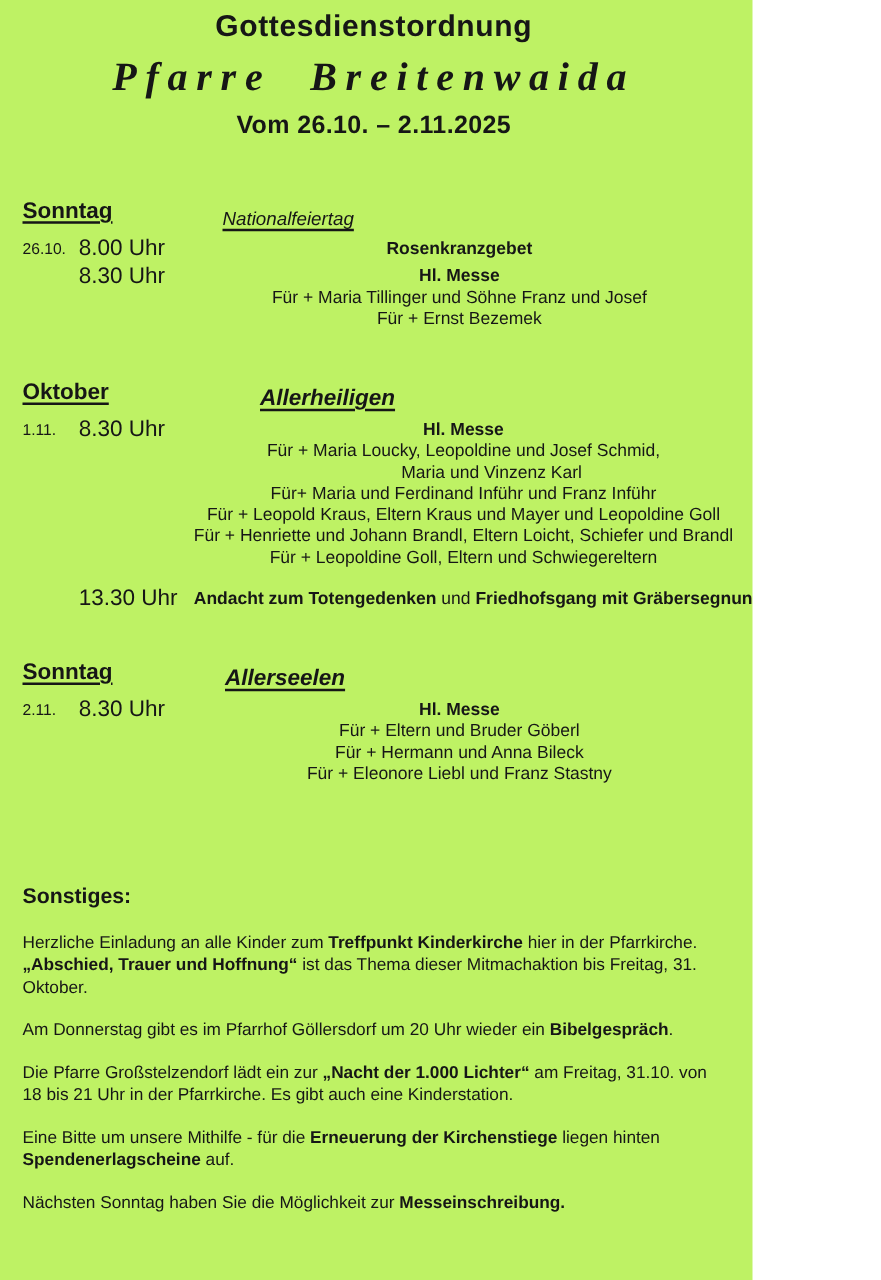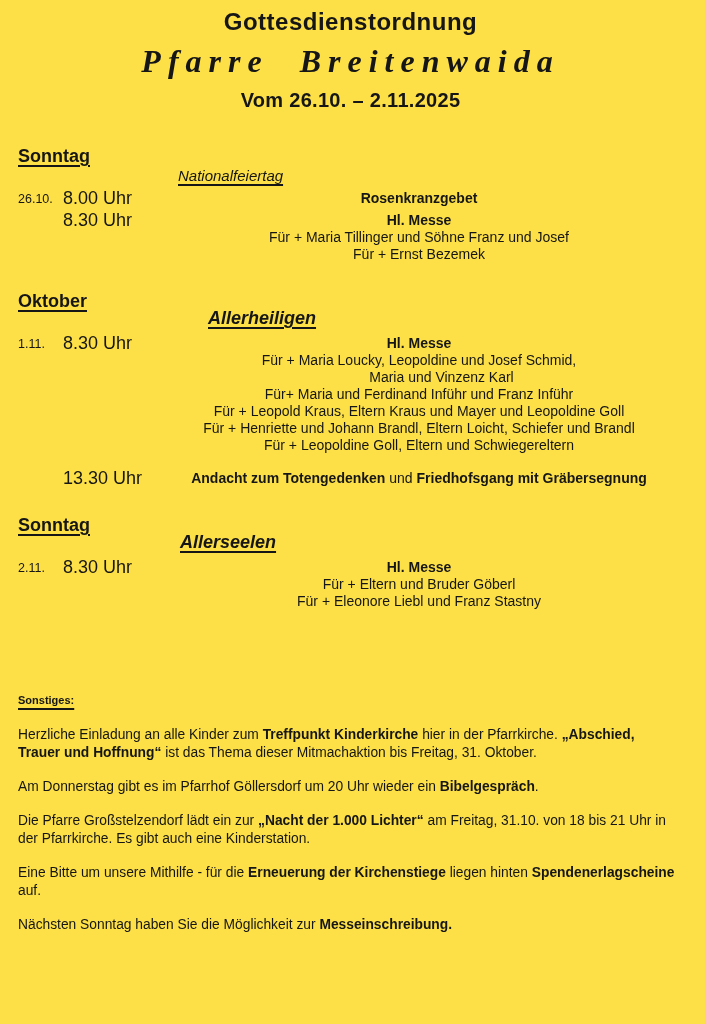--- a/index.html
+++ b/index.html
@@ -1,58 +1,58 @@
 <!DOCTYPE html>
 <html><head>
 <meta charset="utf-8">
 <style>
   html,body{margin:0;padding:0;background:#ffffff;}
   .page{
-    width:705px;height:1024px;box-sizing:border-box;
-    background:#fde047;color:#161616;
+    width:602px;height:1024px;box-sizing:border-box;
+    background:#bef264;color:#161616;
     padding:6px 22px 0 18px;
     font-family:"Liberation Sans",sans-serif;
     overflow:hidden;position:relative;
   }
   
   .doc-title{font-size:24px;font-weight:700;text-align:center;margin:2px 0 0;letter-spacing:.5px;}
   .parish-name{
     font-family:"Liberation Serif",serif;font-style:italic;font-weight:700;
     font-size:32px;letter-spacing:7px;word-spacing:16px;
     text-align:center;margin:7px 0 0;white-space:nowrap;
   }
   .date-range{font-size:20px;font-weight:700;text-align:center;margin:9px 0 0;letter-spacing:.3px;}
   
   #sections{margin-top:50px;}
   .sched-section + .sched-section{margin-top:44px;}
   .sec-head{position:relative;height:24px;margin-bottom:2px;}
   .day{
-    position:absolute;left:0;bottom:19px;font-size:18px;font-weight:700;
+    position:absolute;left:0;bottom:7px;font-size:18px;font-weight:700;
     text-decoration:underline;text-decoration-thickness:2px;text-underline-offset:3px;
   }
   .feast{
     position:absolute;bottom:2px;font-style:italic;
     text-decoration:underline;text-decoration-thickness:1.6px;text-underline-offset:3px;
   }
   .sched-section:nth-of-type(1) .feast{left:160px;font-size:15px;font-weight:400;}
   .sched-section:nth-of-type(2) .feast{left:190px;font-size:18px;font-weight:700;}
   .sched-section:nth-of-type(3) .feast{left:162px;font-size:18px;font-weight:700;}
   .entry{display:grid;grid-template-columns:45px 92px 1fr;align-items:start;margin-top:4px;}
   .entry.gap{margin-top:16px;}
   .date{font-size:12.5px;line-height:17px;padding-top:1px;}
   .time{font-size:18px;line-height:17px;}
   .desc{font-size:14px;text-align:center;}
   .line{line-height:17px;white-space:nowrap;}
   .line.indent{padding-left:45px;}
   .b{font-weight:700;}
   
   #notices{margin-top:80px;}
   .notices-heading{
-    font-size:11px;font-weight:700;display:inline-block;
-    text-decoration:underline;text-decoration-thickness:2px;text-underline-offset:4px;
+    font-size:17px;font-weight:700;display:inline-block;
+    text-decoration-thickness:2px;text-underline-offset:4px;
   }
   #paragraphs{margin-top:18px;}
   .para{font-size:13.8px;line-height:18px;margin:0 0 16px;max-width:662px;}
 </style>
 </head>
 <body>
 
 <div class="page">
   <header>
     <h1 class="doc-title">Gottesdienstordnung</h1>
@@ -114,20 +114,21 @@
           <div class="sec-head">
             <span class="day">Sonntag</span>
             <span class="feast">Allerseelen</span>
           </div>
           <div class="entry">
             <span class="date">2.11.</span>
             <span class="time">8.30 Uhr</span>
             <div class="desc">
               <div class="line"><span class="b">Hl. Messe</span></div>
               <div class="line"><span>Für + Eltern und Bruder Göberl</span></div>
+              <div class="line"><span>Für + Hermann und Anna Bileck</span></div>
               <div class="line"><span>Für + Eleonore Liebl und Franz Stastny</span></div>
             </div>
           </div>
         </section>
       </div>
 
     <section id="notices">
       <div class="notices-heading">Sonstiges:</div>
       <div id="paragraphs">
           <p class="para"><span>Herzliche Einladung an alle Kinder zum </span><span class="b">Treffpunkt Kinderkirche</span><span> hier in der Pfarrkirche. </span><span class="b">„Abschied, Trauer und Hoffnung“</span><span> ist das Thema dieser Mitmachaktion bis Freitag, 31. Oktober.</span></p>

